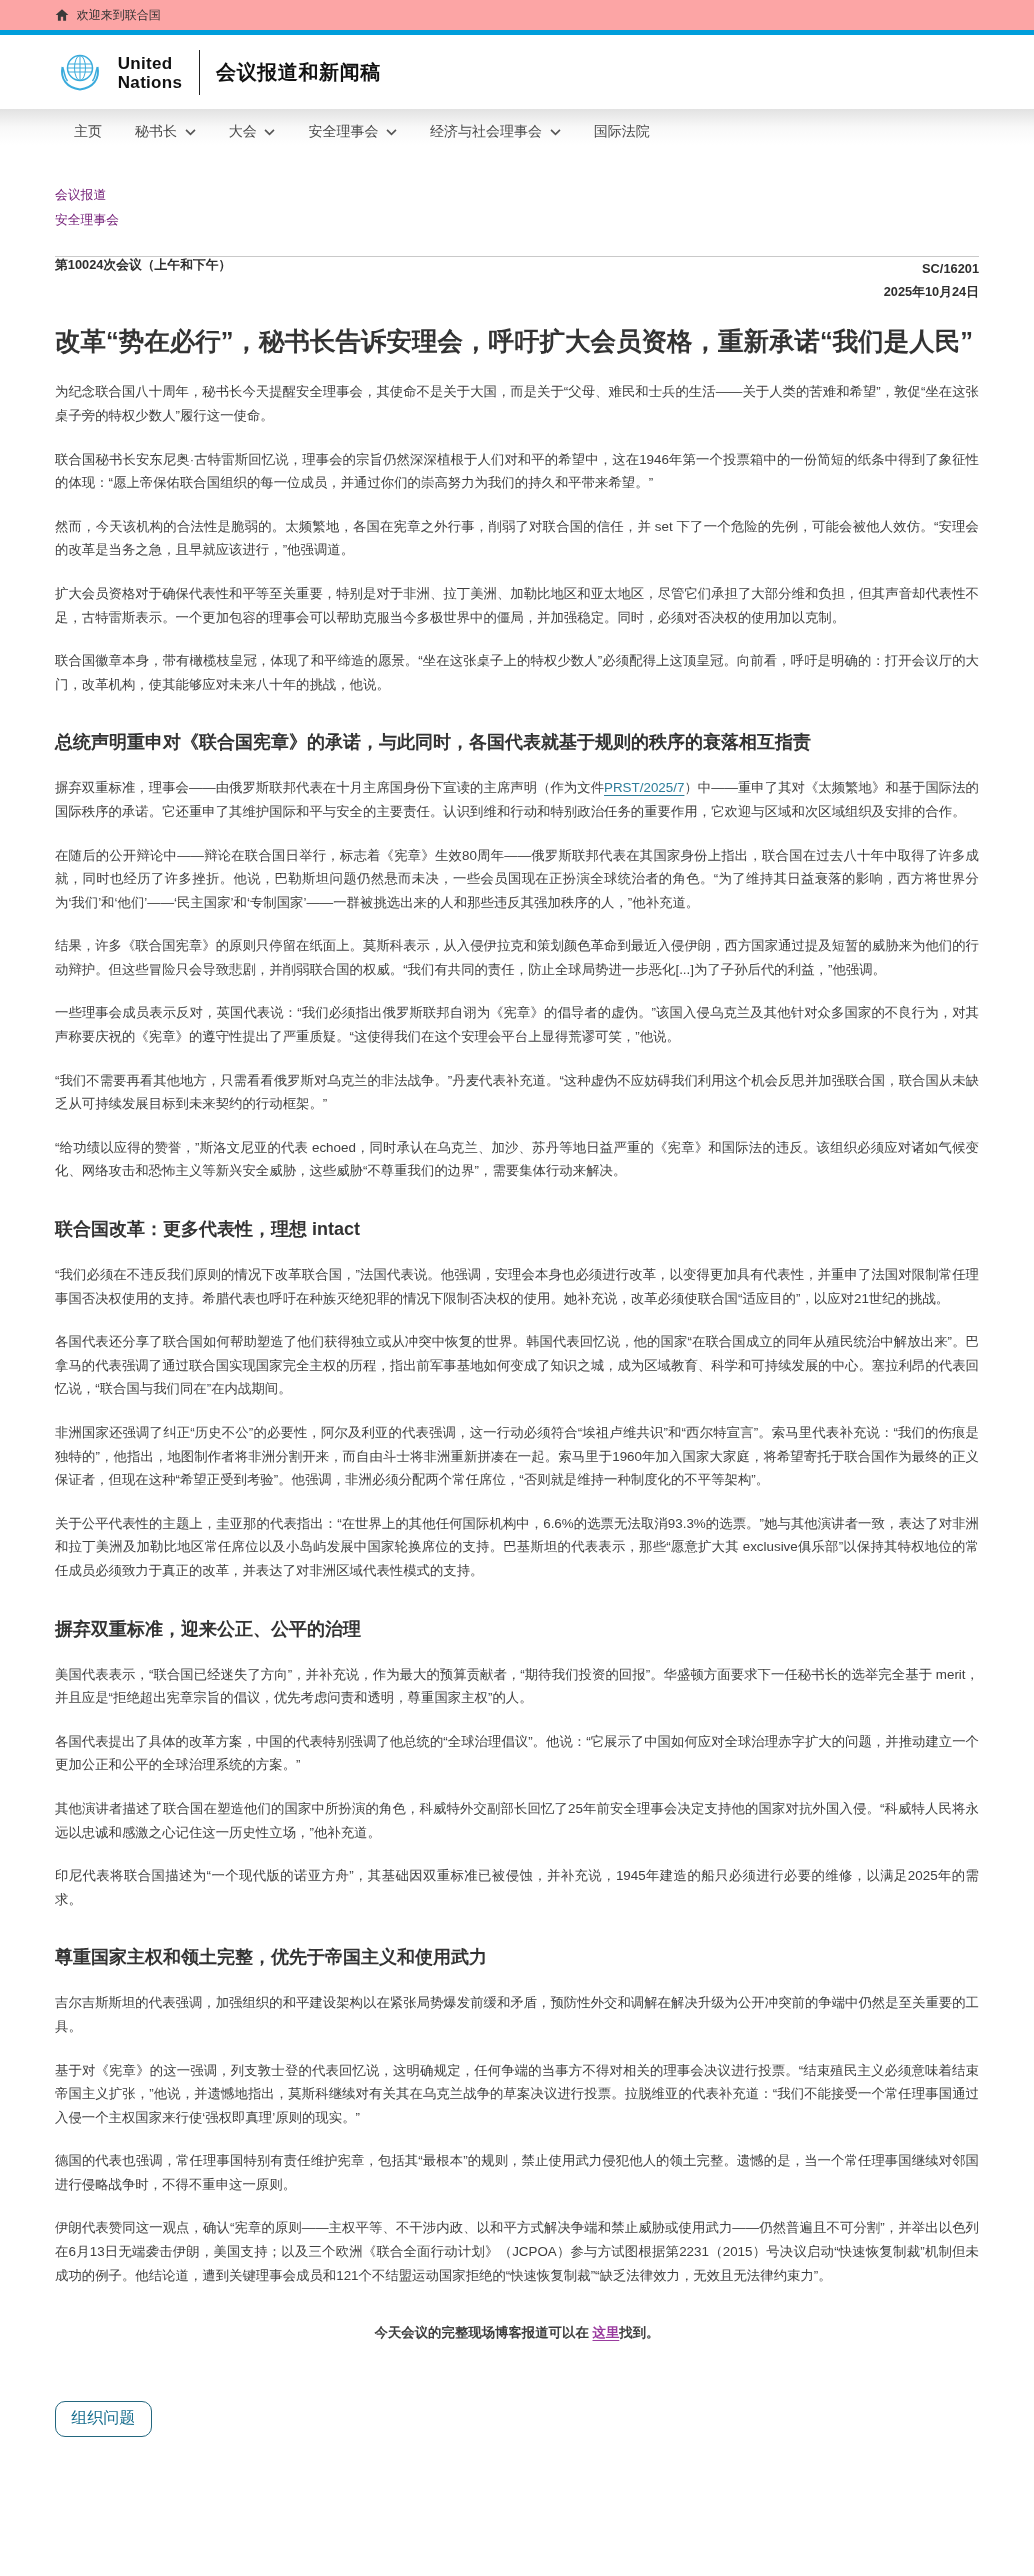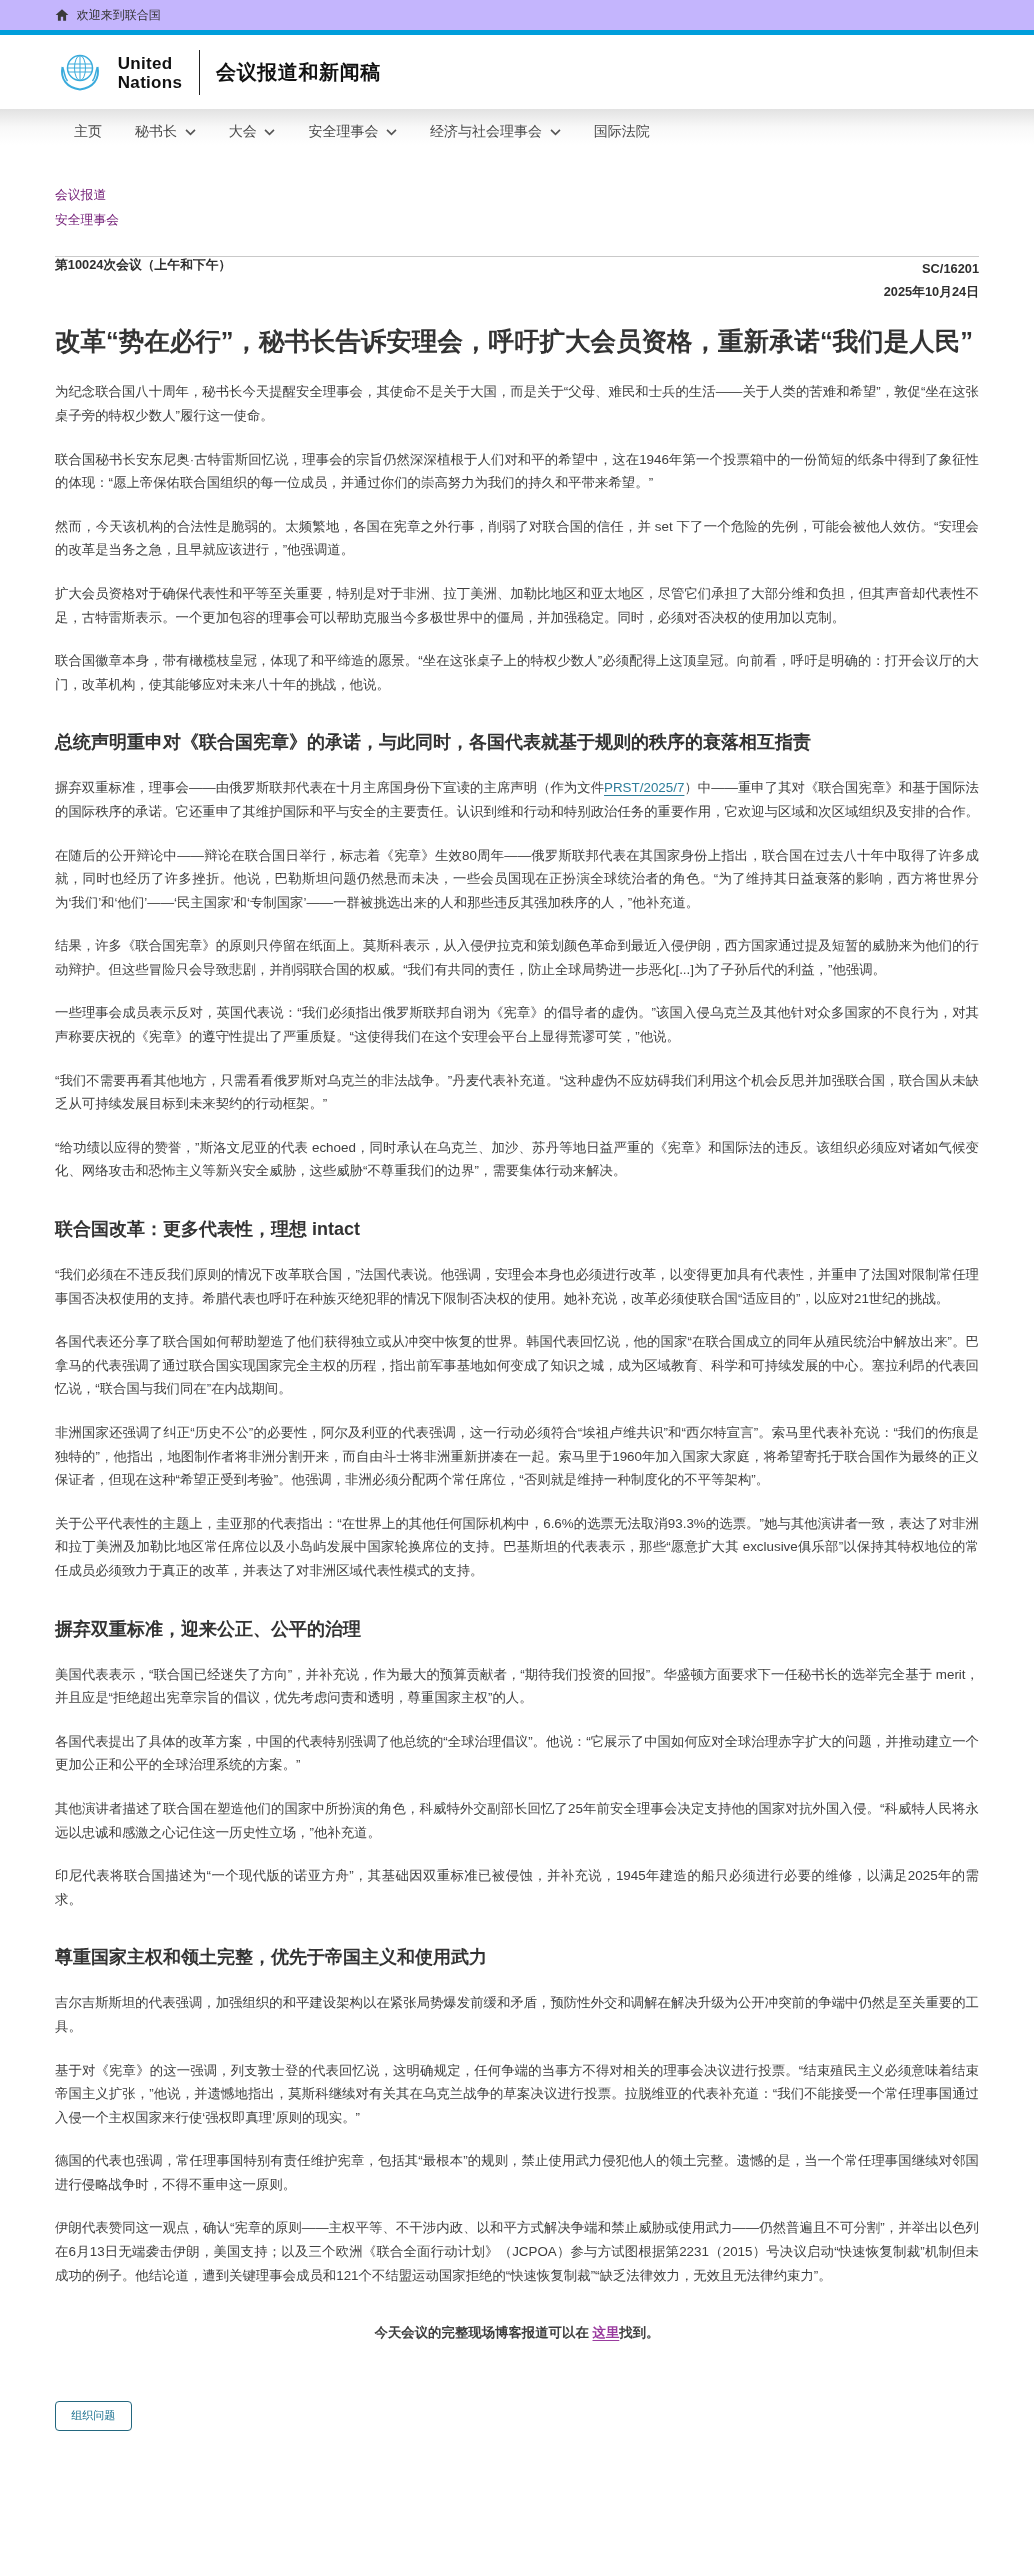--- a/index.html
+++ b/index.html
@@ -1,18 +1,18 @@
 <!DOCTYPE html>
 <html lang="zh" style="font-size:10.2px"><head>
 <meta charset="utf-8">
 <style>
   html,body{margin:0;padding:0;background:#ffffff;font-family:"Liberation Sans","DejaVu Sans",sans-serif;color:#3f3f3f;}
   .page{width:1034px;margin:0 auto;background:#fff;}
   
-  .topbar{background:#c4b5fd;height:30px;display:flex;align-items:center;gap:7.7px;padding:0 55px;font-size:12px;color:#333;}
+  .topbar{background:#fca5a5;height:30px;display:flex;align-items:center;gap:7.7px;padding:0 55px;font-size:12px;color:#333;}
   .topbar .home-ic{width:14px;height:14px;display:inline-block;}
   .blue-bar{height:5.1px;background:#009edb;}
   
   .masthead{display:flex;align-items:center;gap:12.8px;padding:12.8px 55px 11.5px;}
   .emblem{width:50px;height:50px;flex:0 0 auto;}
   .org-name{font-weight:bold;font-size:17px;line-height:19px;color:#111;letter-spacing:0.3px;}
   .mast-divider{width:0.6px;height:45px;background:#222;margin:0 3.8px;}
   .site-title{font-size:20px;font-weight:bold;color:#111;letter-spacing:0.6px;}
   
   .nav{display:flex;align-items:center;gap:33px;height:45px;padding:0 32px 0 74px;
@@ -25,21 +25,21 @@
   .breadcrumbs a{display:table;color:#701a75;text-decoration:none;}
   .rule{border:0;border-top:0.6px solid #c9c9c9;margin:24px 0 0;}
   .meeting-row{display:flex;justify-content:space-between;align-items:flex-start;font-weight:bold;font-size:12.8px;color:#2e2e2e;}
   .meeting-right{text-align:right;line-height:23px;}
   h1{font-size:25.5px;line-height:38px;margin:19px 0 5.1px;color:#333;}
   .article p{font-size:13.4px;line-height:23.6px;margin:20px 0;text-align:justify;color:#3f3f3f;}
   .article h2{font-size:18px;line-height:28px;margin:32px 0 9px;color:#333;}
   a.doc-link{color:#2e7d9a;text-decoration:underline;text-underline-offset:3.2px;}
   .article p.blog-note{text-align:center;font-weight:bold;margin-top:34px;}
   a.blog-link{color:#993a9e;text-decoration:underline;text-underline-offset:2.6px;}
-  .badge{display:inline-block;margin-top:36px;border:0.6px solid #23677f;color:#176e8e;border-radius:4px;padding:6.4px 15.3px;font-size:11px;background:#fff;}
+  .badge{display:inline-block;margin-top:36px;border:0.6px solid #23677f;color:#176e8e;border-radius:10px;padding:6.4px 15.3px;font-size:16px;background:#fff;}
 </style>
 </head>
 <body>
 
 <div class="page">
 
   <div class="topbar">
     <span class="home-ic">
       <svg viewBox="0 0 24 24" width="14" height="14">
           <path d="M12 2 L23 12 H19 V22 H14 V15 H10 V22 H5 V12 H1 Z" fill="#3a3a3a"></path>
@@ -125,21 +125,21 @@
     <h1>改革“势在必行”，秘书长告诉安理会，呼吁扩大会员资格，重新承诺“我们是人民”</h1>
 
     
     <div class="article">
         <p><span>为纪念联合国八十周年，秘书长今天提醒安全理事会，其使命不是关于大国，而是关于“父母、难民和士兵的生活——关于人类的苦难和希望”，敦促“坐在这张桌子旁的特权少数人”履行这一使命。</span></p>
         <p><span>联合国秘书长安东尼奥·古特雷斯回忆说，理事会的宗旨仍然深深植根于人们对和平的希望中，这在1946年第一个投票箱中的一份简短的纸条中得到了象征性的体现：“愿上帝保佑联合国组织的每一位成员，并通过你们的崇高努力为我们的持久和平带来希望。”</span></p>
         <p><span>然而，今天该机构的合法性是脆弱的。太频繁地，各国在宪章之外行事，削弱了对联合国的信任，并 set 下了一个危险的先例，可能会被他人效仿。“安理会的改革是当务之急，且早就应该进行，”他强调道。</span></p>
         <p><span>扩大会员资格对于确保代表性和平等至关重要，特别是对于非洲、拉丁美洲、加勒比地区和亚太地区，尽管它们承担了大部分维和负担，但其声音却代表性不足，古特雷斯表示。一个更加包容的理事会可以帮助克服当今多极世界中的僵局，并加强稳定。同时，必须对否决权的使用加以克制。</span></p>
         <p><span>联合国徽章本身，带有橄榄枝皇冠，体现了和平缔造的愿景。“坐在这张桌子上的特权少数人”必须配得上这顶皇冠。向前看，呼吁是明确的：打开会议厅的大门，改革机构，使其能够应对未来八十年的挑战，他说。</span></p>
         <h2>总统声明重申对《联合国宪章》的承诺，与此同时，各国代表就基于规则的秩序的衰落相互指责</h2>
-        <p><span>摒弃双重标准，理事会——由俄罗斯联邦代表在十月主席国身份下宣读的主席声明（作为文件</span><a href="#" class="doc-link">PRST/2025/7</a><span>）中——重申了其对《联合国宪章》和基于国际法的国际秩序的承诺。它还重申了其维护国际和平与安全的主要责任。认识到维和行动和特别政治任务的重要作用，它欢迎与区域和次区域组织及安排的合作。</span></p>
+        <p><span>摒弃双重标准，理事会——由俄罗斯联邦代表在十月主席国身份下宣读的主席声明（作为文件</span><a href="#" class="doc-link">PRST/2025/7</a><span>）中——重申了其对《太频繁地》和基于国际法的国际秩序的承诺。它还重申了其维护国际和平与安全的主要责任。认识到维和行动和特别政治任务的重要作用，它欢迎与区域和次区域组织及安排的合作。</span></p>
         <p><span>在随后的公开辩论中——辩论在联合国日举行，标志着《宪章》生效80周年——俄罗斯联邦代表在其国家身份上指出，联合国在过去八十年中取得了许多成就，同时也经历了许多挫折。他说，巴勒斯坦问题仍然悬而未决，一些会员国现在正扮演全球统治者的角色。“为了维持其日益衰落的影响，西方将世界分为‘我们’和‘他们’——‘民主国家’和‘专制国家’——一群被挑选出来的人和那些违反其强加秩序的人，”他补充道。</span></p>
         <p><span>结果，许多《联合国宪章》的原则只停留在纸面上。莫斯科表示，从入侵伊拉克和策划颜色革命到最近入侵伊朗，西方国家通过提及短暂的威胁来为他们的行动辩护。但这些冒险只会导致悲剧，并削弱联合国的权威。“我们有共同的责任，防止全球局势进一步恶化[...]为了子孙后代的利益，”他强调。</span></p>
         <p><span>一些理事会成员表示反对，英国代表说：“我们必须指出俄罗斯联邦自诩为《宪章》的倡导者的虚伪。”该国入侵乌克兰及其他针对众多国家的不良行为，对其声称要庆祝的《宪章》的遵守性提出了严重质疑。“这使得我们在这个安理会平台上显得荒谬可笑，”他说。</span></p>
         <p><span>“我们不需要再看其他地方，只需看看俄罗斯对乌克兰的非法战争。”丹麦代表补充道。“这种虚伪不应妨碍我们利用这个机会反思并加强联合国，联合国从未缺乏从可持续发展目标到未来契约的行动框架。”</span></p>
         <p><span>“给功绩以应得的赞誉，”斯洛文尼亚的代表 echoed，同时承认在乌克兰、加沙、苏丹等地日益严重的《宪章》和国际法的违反。该组织必须应对诸如气候变化、网络攻击和恐怖主义等新兴安全威胁，这些威胁“不尊重我们的边界”，需要集体行动来解决。</span></p>
         <h2>联合国改革：更多代表性，理想 intact</h2>
         <p><span>“我们必须在不违反我们原则的情况下改革联合国，”法国代表说。他强调，安理会本身也必须进行改革，以变得更加具有代表性，并重申了法国对限制常任理事国否决权使用的支持。希腊代表也呼吁在种族灭绝犯罪的情况下限制否决权的使用。她补充说，改革必须使联合国“适应目的”，以应对21世纪的挑战。</span></p>
         <p><span>各国代表还分享了联合国如何帮助塑造了他们获得独立或从冲突中恢复的世界。韩国代表回忆说，他的国家“在联合国成立的同年从殖民统治中解放出来”。巴拿马的代表强调了通过联合国实现国家完全主权的历程，指出前军事基地如何变成了知识之城，成为区域教育、科学和可持续发展的中心。塞拉利昂的代表回忆说，“联合国与我们同在”在内战期间。</span></p>
         <p><span>非洲国家还强调了纠正“历史不公”的必要性，阿尔及利亚的代表强调，这一行动必须符合“埃祖卢维共识”和“西尔特宣言”。索马里代表补充说：“我们的伤痕是独特的”，他指出，地图制作者将非洲分割开来，而自由斗士将非洲重新拼凑在一起。索马里于1960年加入国家大家庭，将希望寄托于联合国作为最终的正义保证者，但现在这种“希望正受到考验”。他强调，非洲必须分配两个常任席位，“否则就是维持一种制度化的不平等架构”。</span></p>
         <p><span>关于公平代表性的主题上，圭亚那的代表指出：“在世界上的其他任何国际机构中，6.6%的选票无法取消93.3%的选票。”她与其他演讲者一致，表达了对非洲和拉丁美洲及加勒比地区常任席位以及小岛屿发展中国家轮换席位的支持。巴基斯坦的代表表示，那些“愿意扩大其 exclusive俱乐部”以保持其特权地位的常任成员必须致力于真正的改革，并表达了对非洲区域代表性模式的支持。</span></p>

